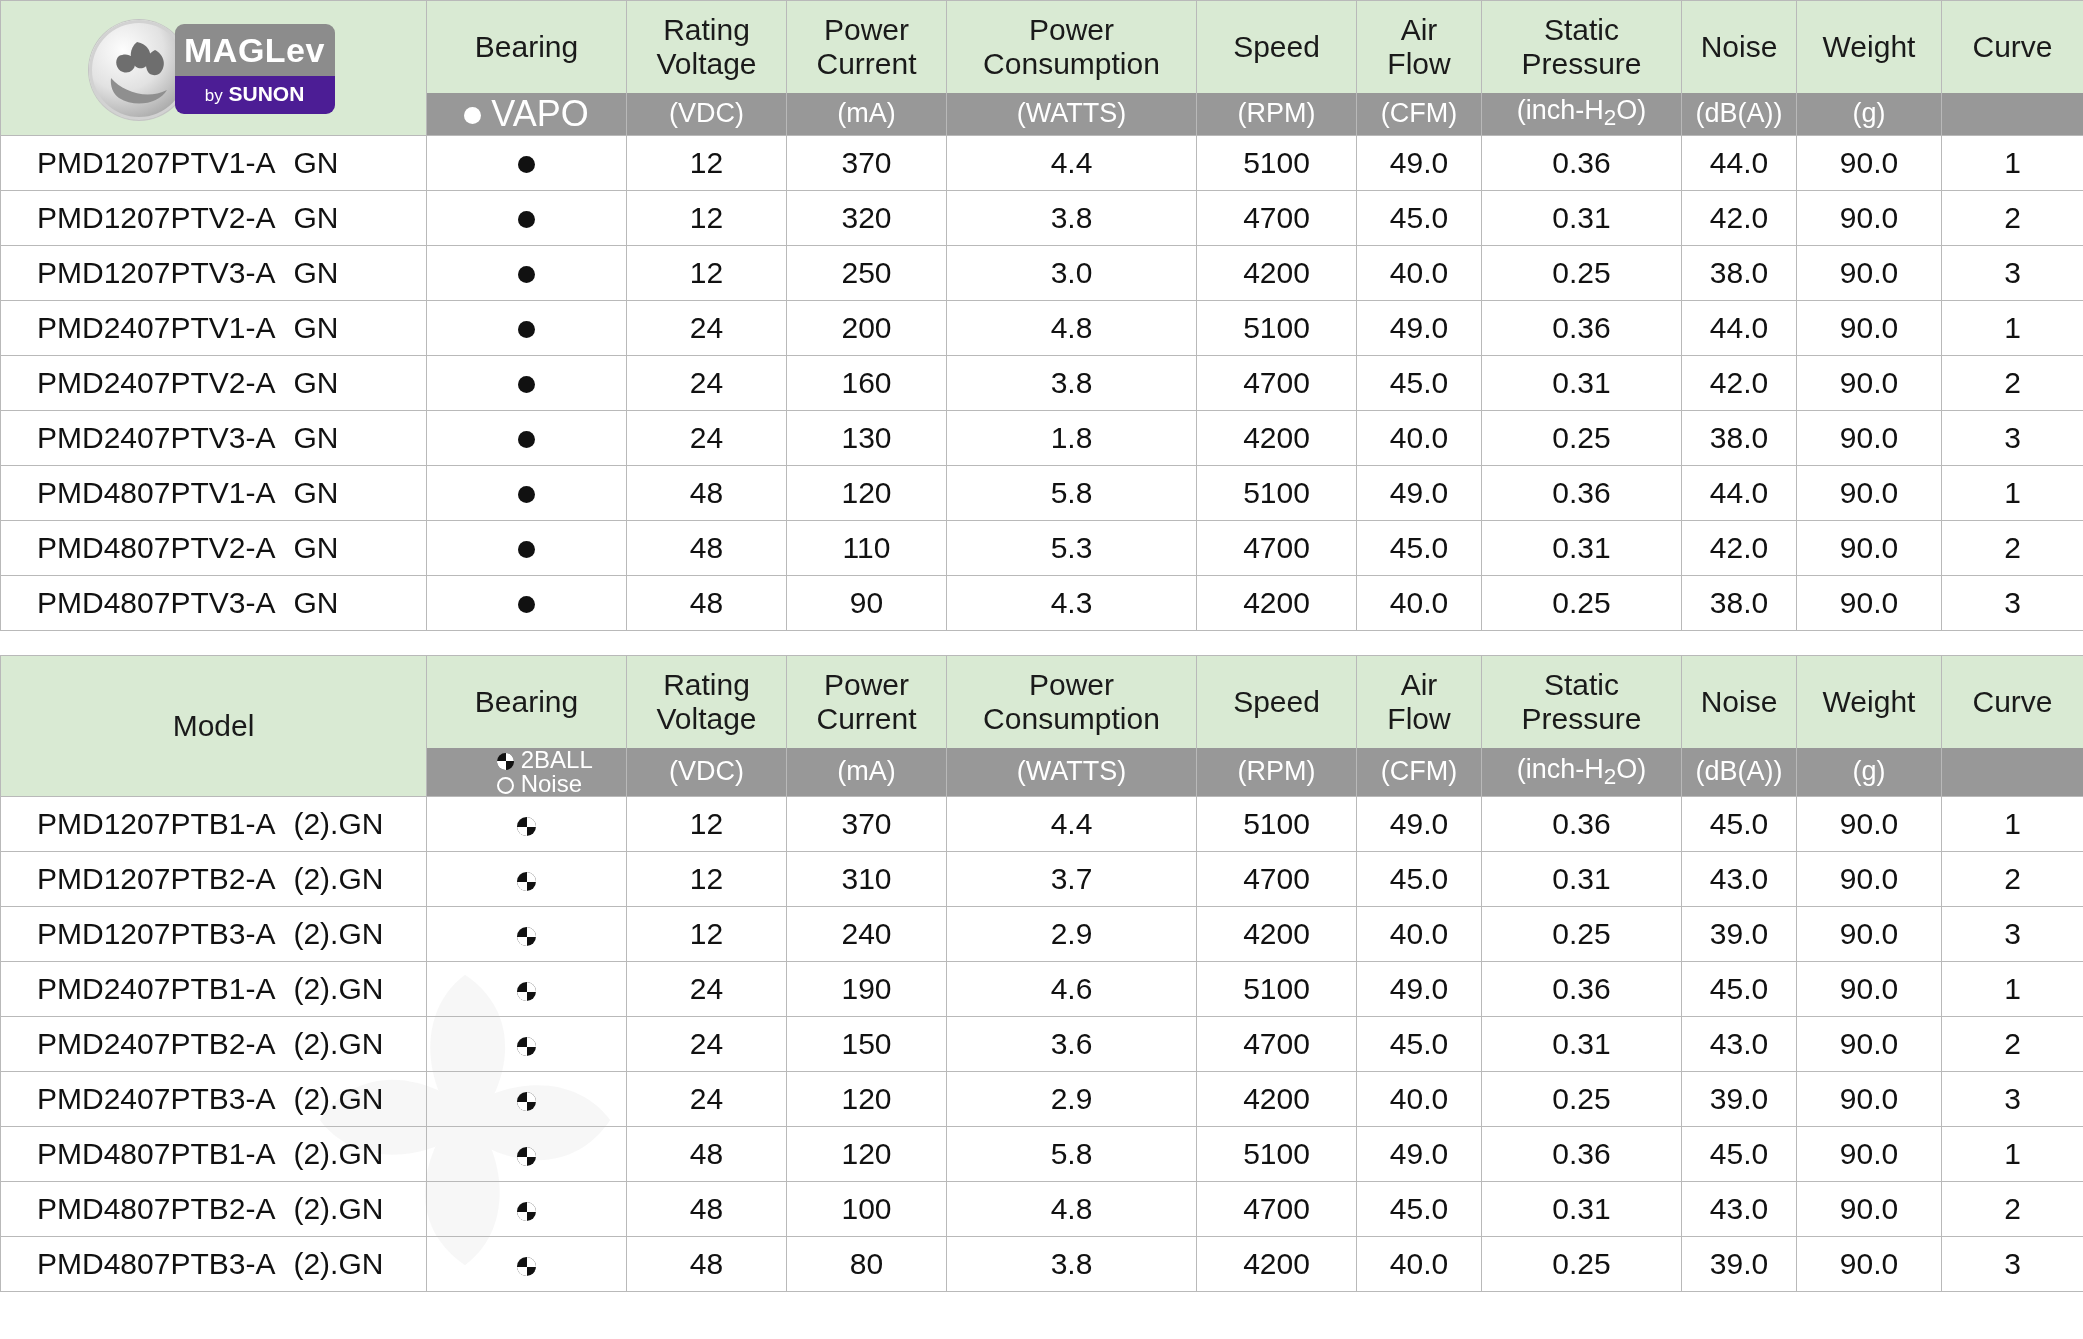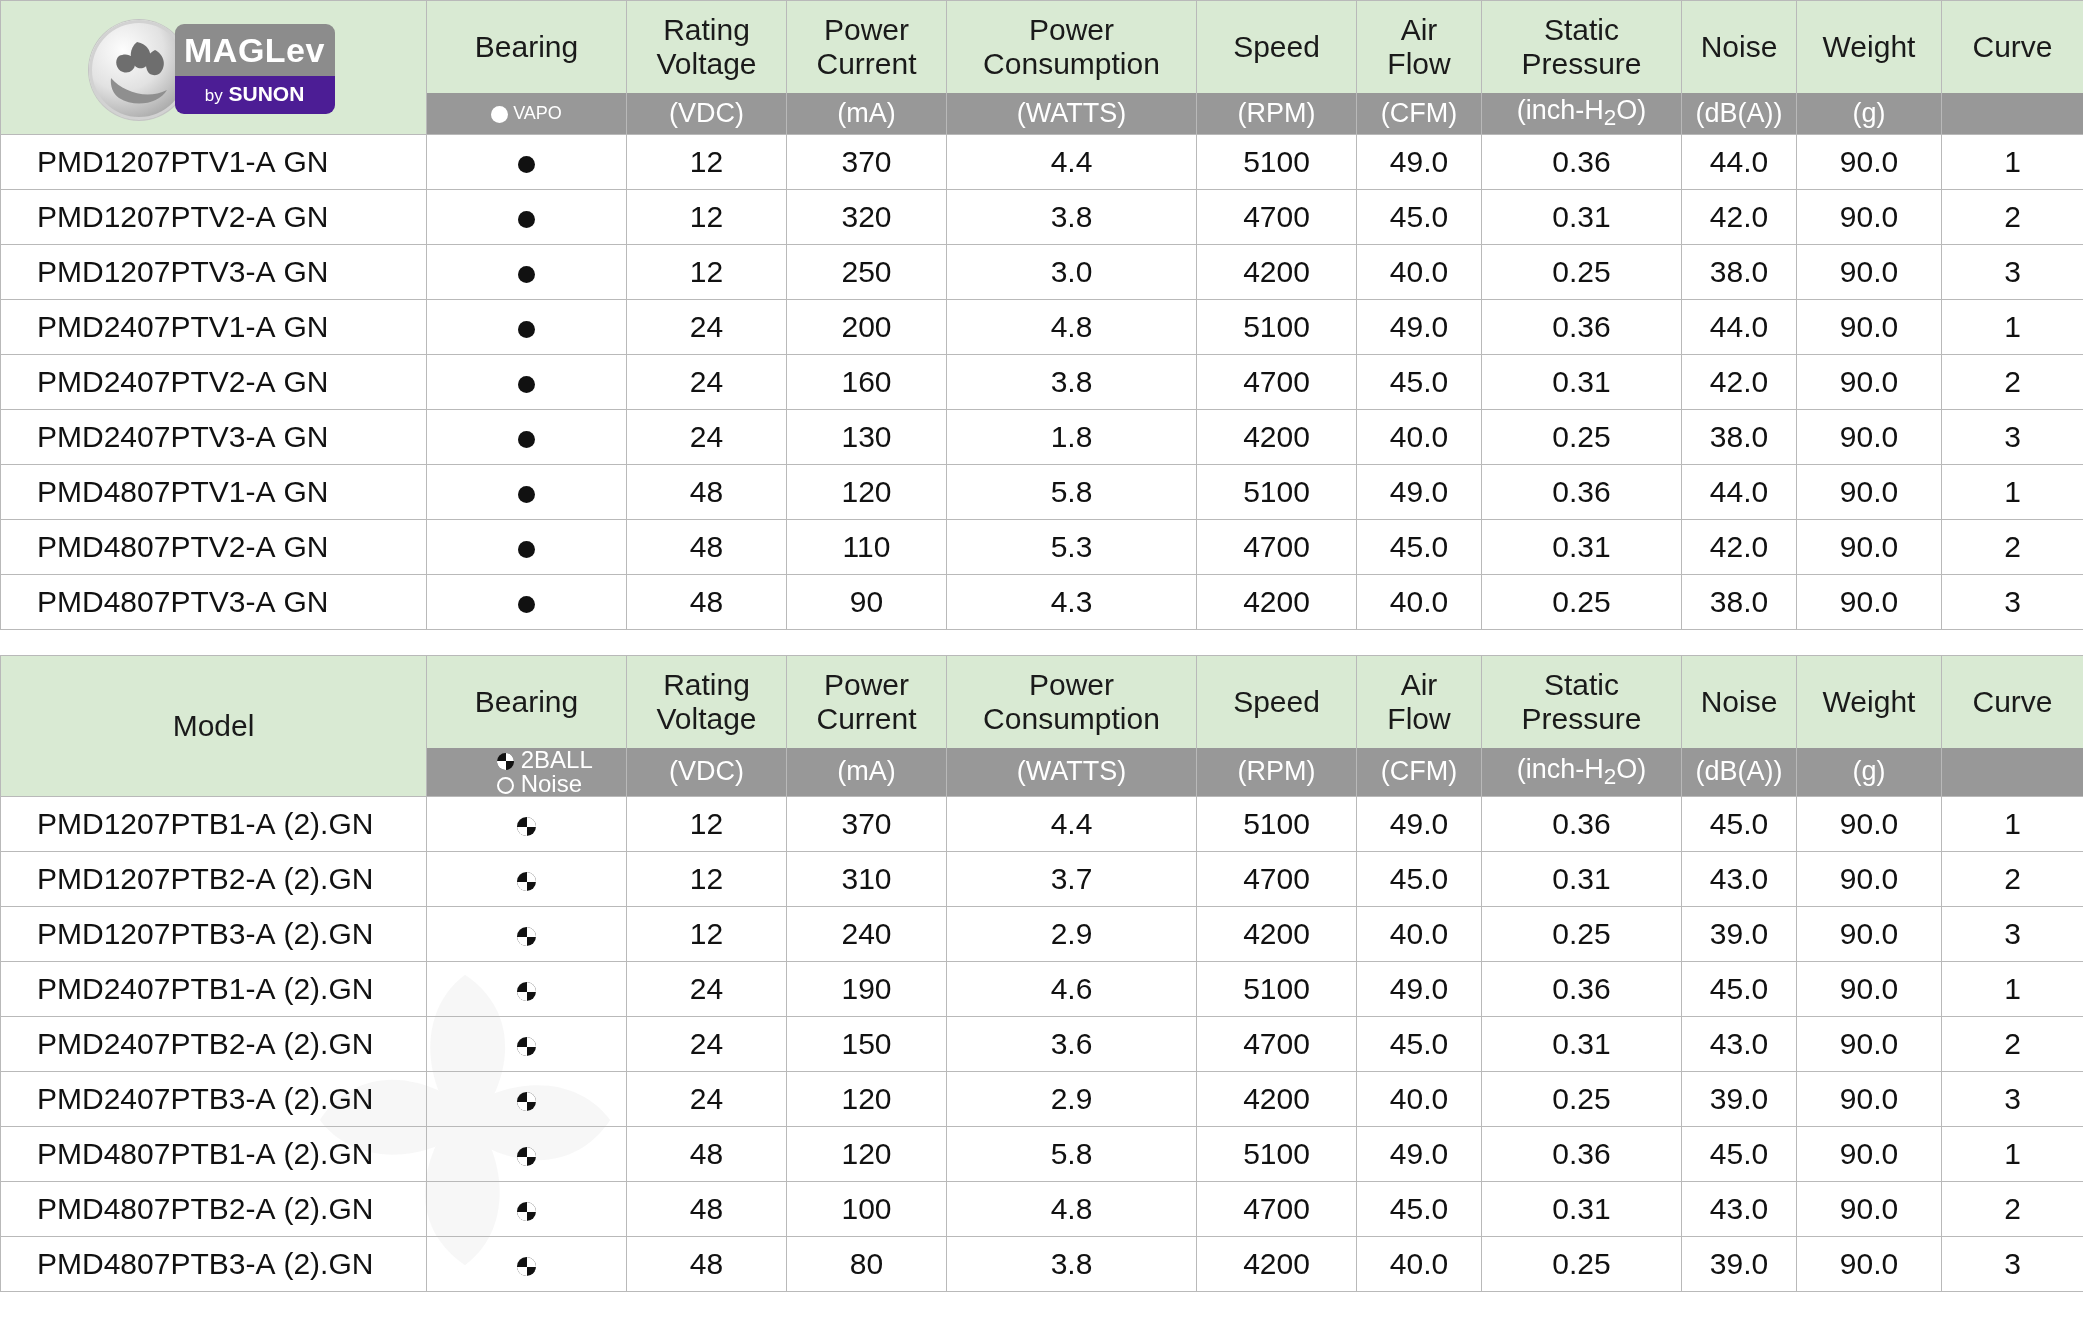--- a/index.html
+++ b/index.html
@@ -81,21 +81,21 @@
     padding: 0 2px;
     white-space: nowrap;
   }
   tr.hdr-units td.legend-cell {
     font-size: 24px;
     line-height: 1.02;
     text-align: left;
     padding-left: 70px;
   }
   tr.hdr-units td.legend-cell .leg-row { display: block; white-space: nowrap; }
-  tr.hdr-units td.vapo-cell { font-size: 18px; }
+  tr.hdr-units td.vapo-cell { font-size: 36px; }
 
   .logo-cell, .model-cell {
     background: #d9ead3 !important;
     border-bottom: 1px solid #b9b9b9 !important;
     height: 134px;
   }
   .model-cell {
     font-size: 30px;
     color: #1a1a1a;
   }
@@ -105,21 +105,21 @@
     height: 55px;
     font-size: 30px;
     color: #111111;
     background: rgba(255,255,255,0.0);
   }
   tr.data td.model {
     text-align: left;
     padding-left: 36px;
     white-space: nowrap;
   }
-  tr.data td.model .suffix { margin-left: 8px; text-align: center; }
+  tr.data td.model .suffix { margin-left: 18px; text-align: center; }
 
   
   .dot-vapo {
     display: inline-block;
     width: 17px; height: 17px;
     border-radius: 50%;
     background: #111;
     vertical-align: middle;
   }
   .dot-2ball {

